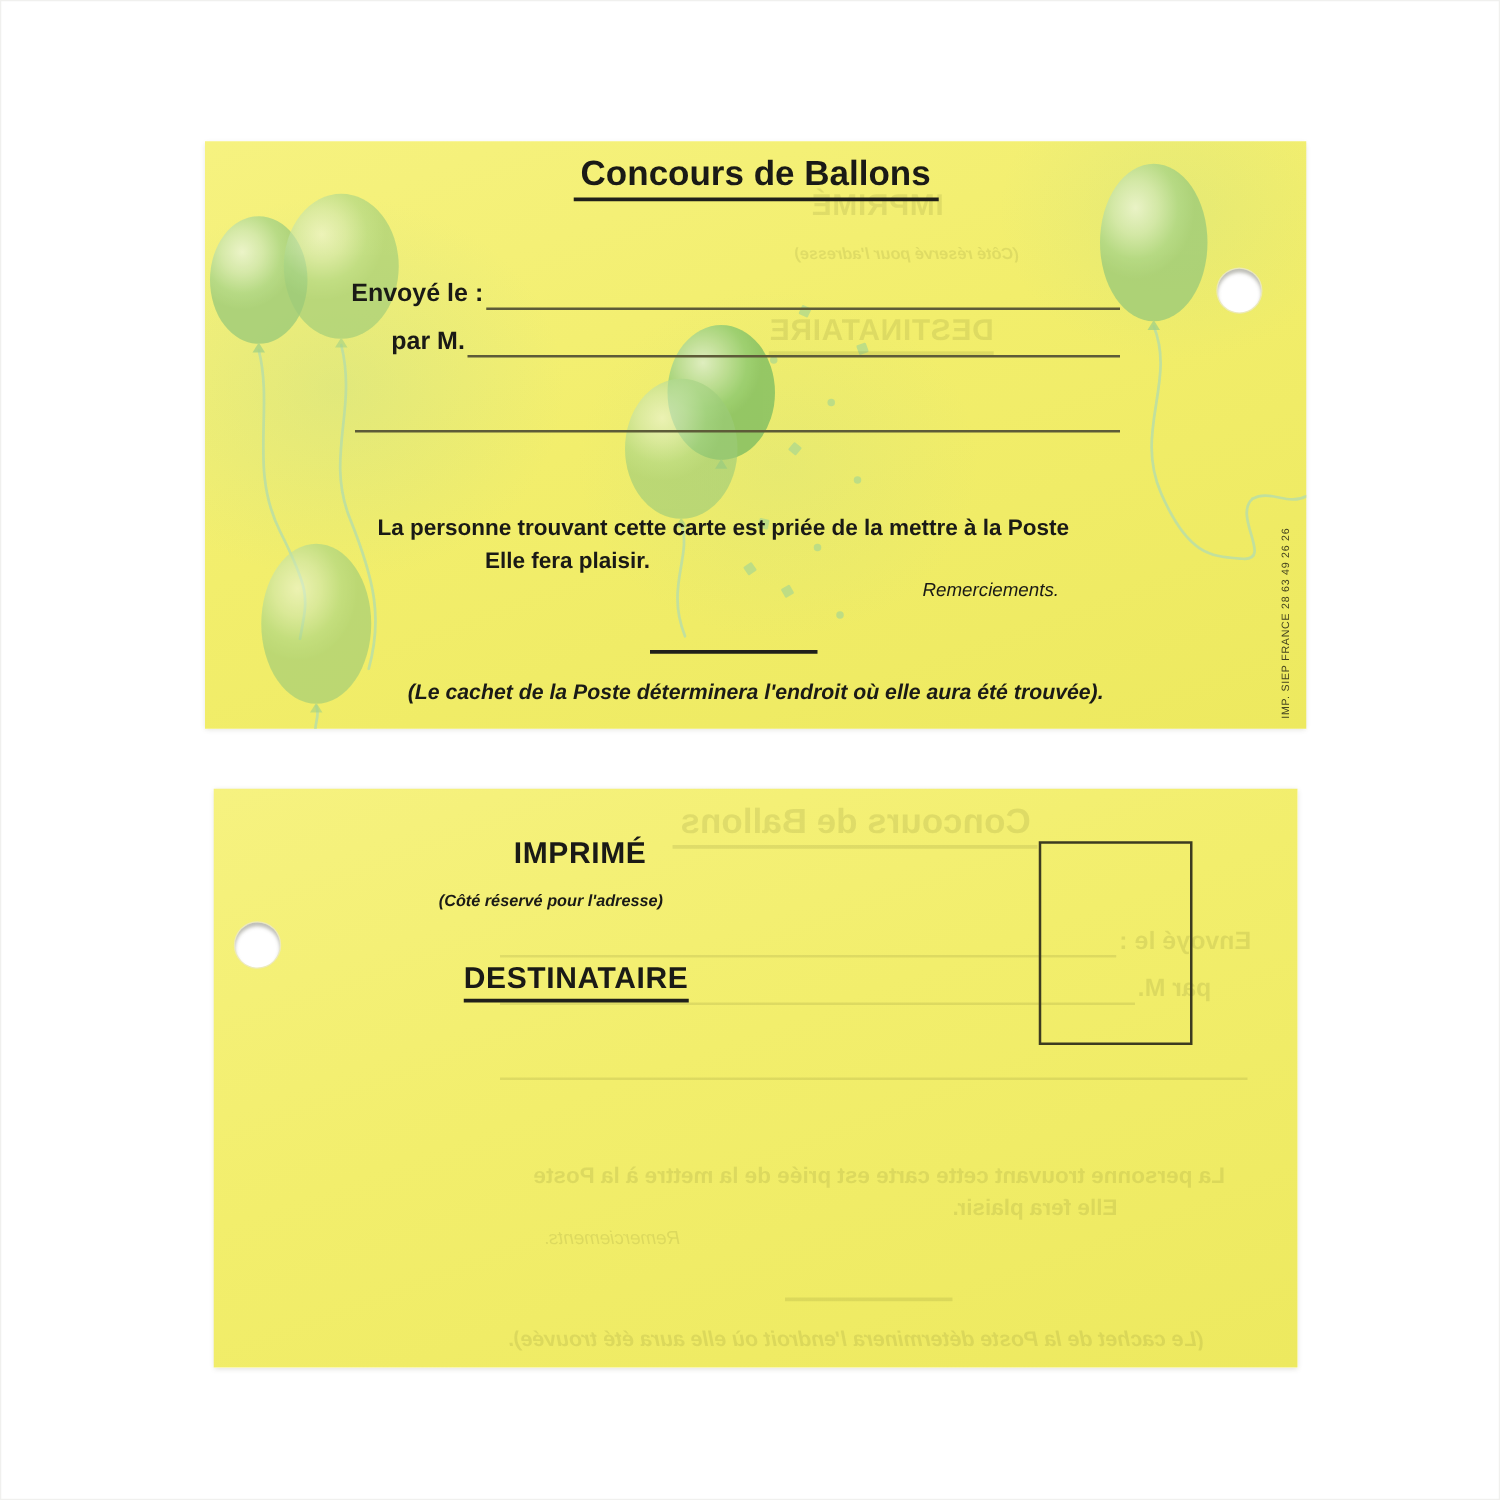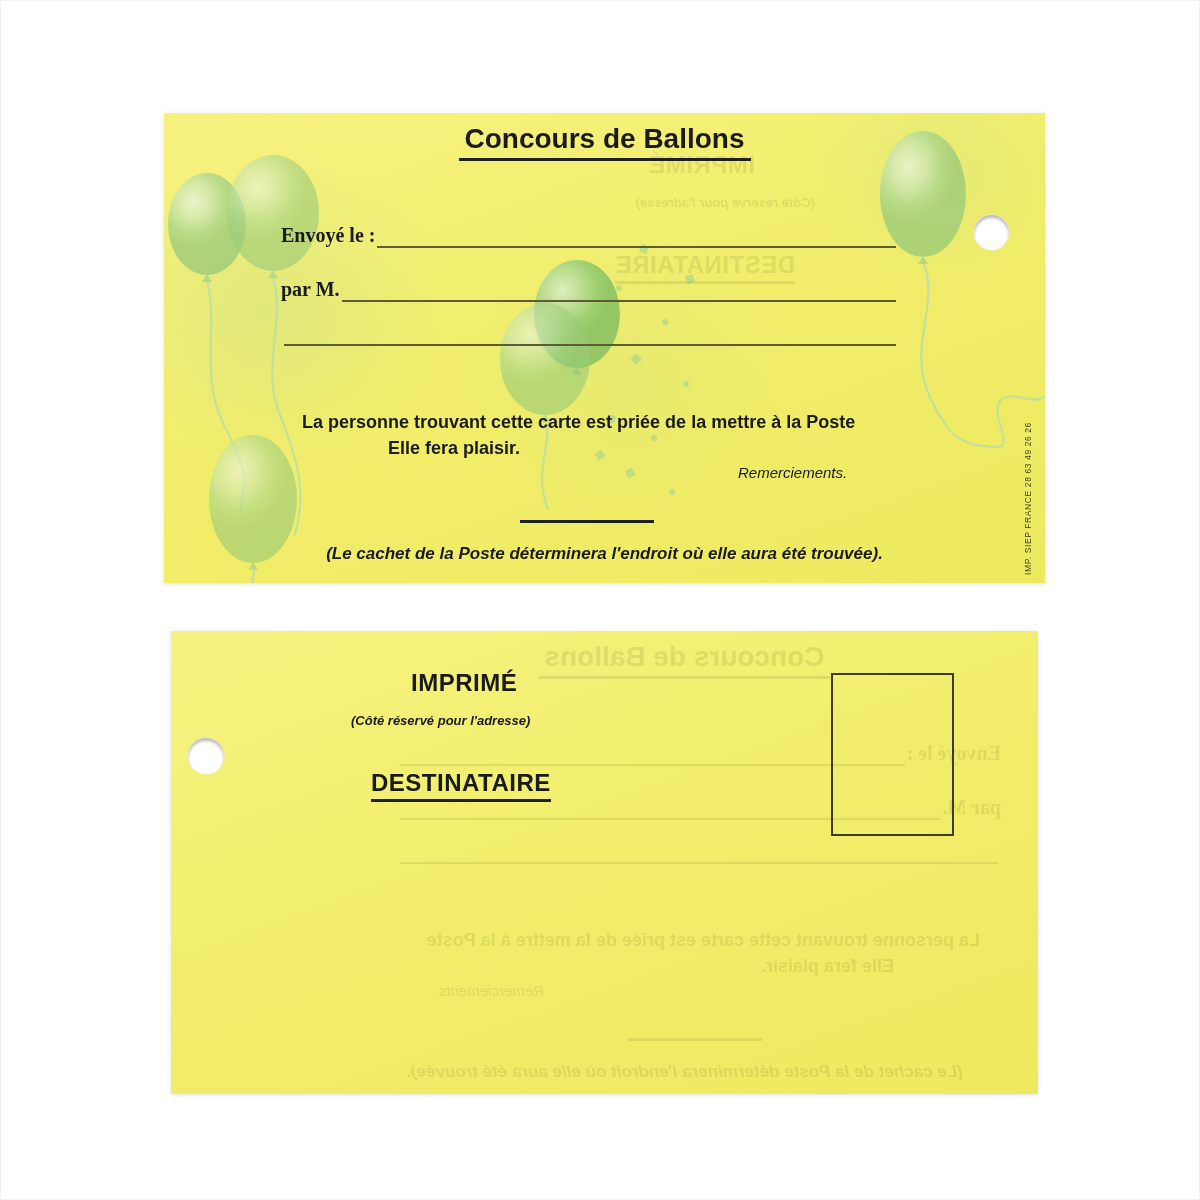--- a/index.html
+++ b/index.html
@@ -57,26 +57,26 @@
   }
 
   
   .title {
     position:absolute; top:10px; left:50%; transform:translateX(-50%);
     font-size:28px; font-weight:bold; white-space:nowrap;
     border-bottom:3px solid #20201a; padding:0 6px 3px 6px;
   }
   .write-row {
     position:absolute; left:117px; right:149px; display:flex; align-items:center;
-    font-size:20px; font-weight:bold;font-family:Liberation Serif, serif;
+    font-size:20px; font-weight:bold;
   }
   .write-row .lbl { white-space:nowrap; padding-right:2px; line-height:26px; }
   .write-row .fill-line { flex:1; border-bottom:2px solid #5d5b38; height:26px; }
   .row-sent   { top:109px; }
-  .row-sender { top:163px; }
+  .row-sender { top:147px;margin-left:32px; }
   .extra-line { position:absolute; left:120px; right:149px; top:231px; border-top:2px solid #5d5b38; }
 
   .notice { position:absolute; left:138px; top:296px; width:626px; font-size:18px; font-weight:600; line-height:26px; }
   .notice .l2 { padding-left:86px; }
   .thanks { position:absolute; left:574px; top:351px; font-size:15px; font-style:italic; font-weight:400; }
   .divider { position:absolute; left:356px; top:407px; width:134px; border-top:3px solid #20201a; }
   .postmark { position:absolute; left:0; right:0; top:431px; text-align:center; font-size:17px; font-style:italic; font-weight:600; }
   .credit {
     position:absolute; right:12px; top:292px; height:170px;
     writing-mode:vertical-rl; transform:rotate(180deg);

